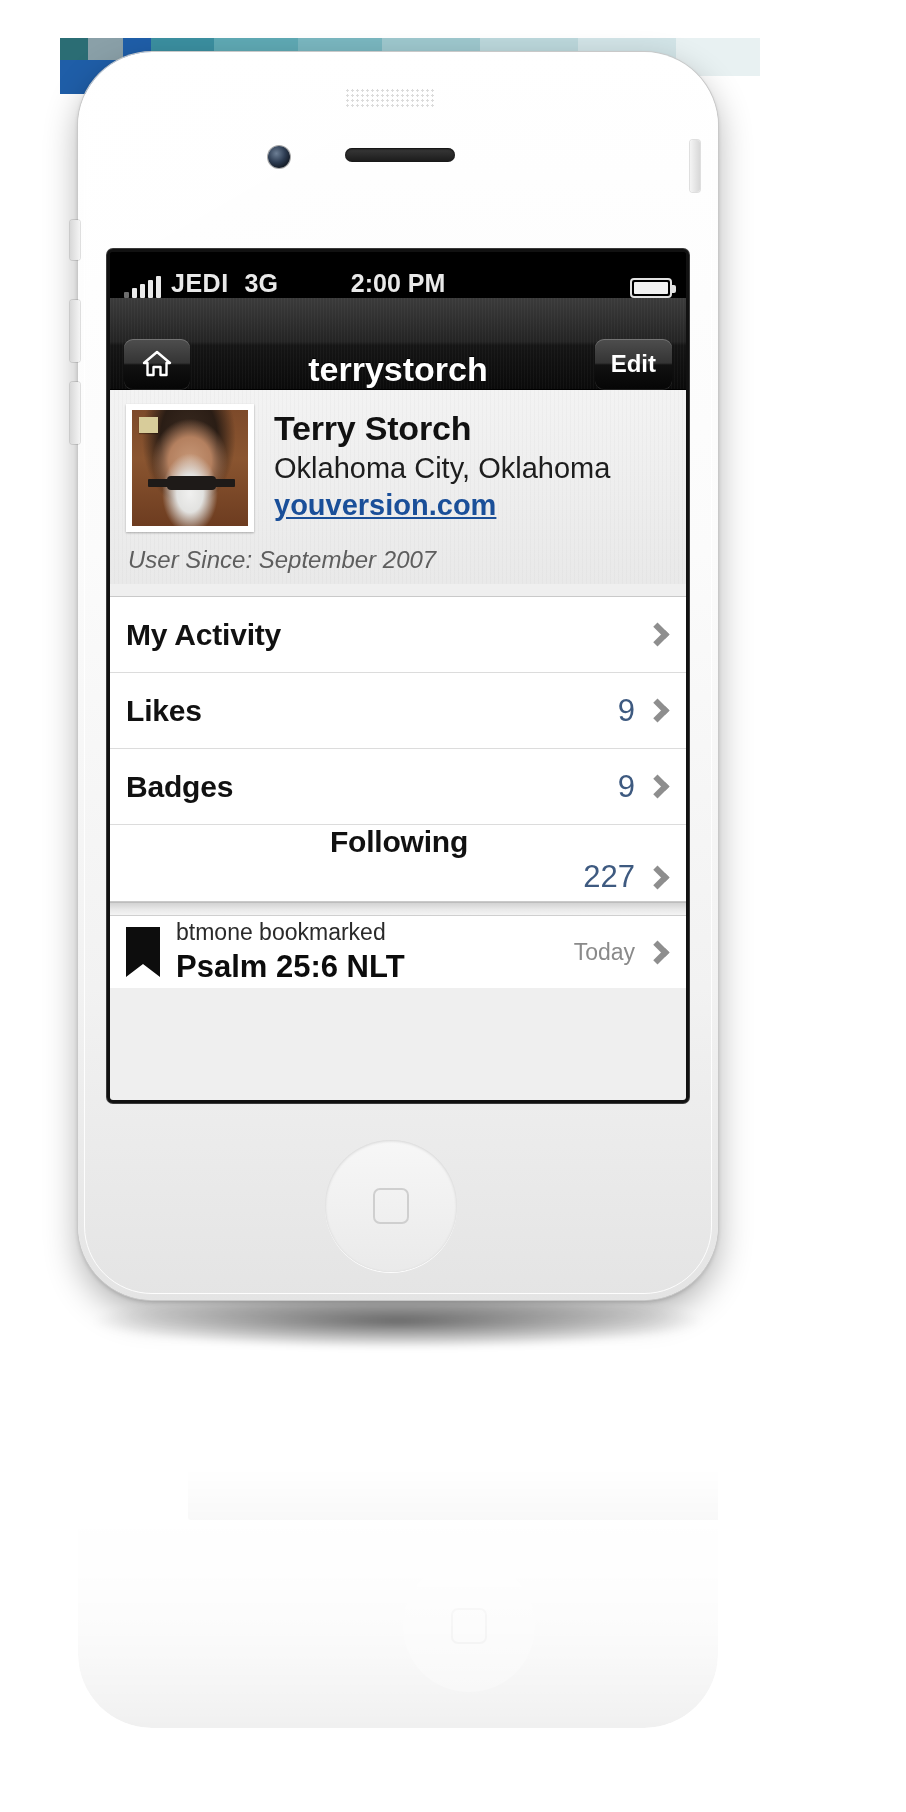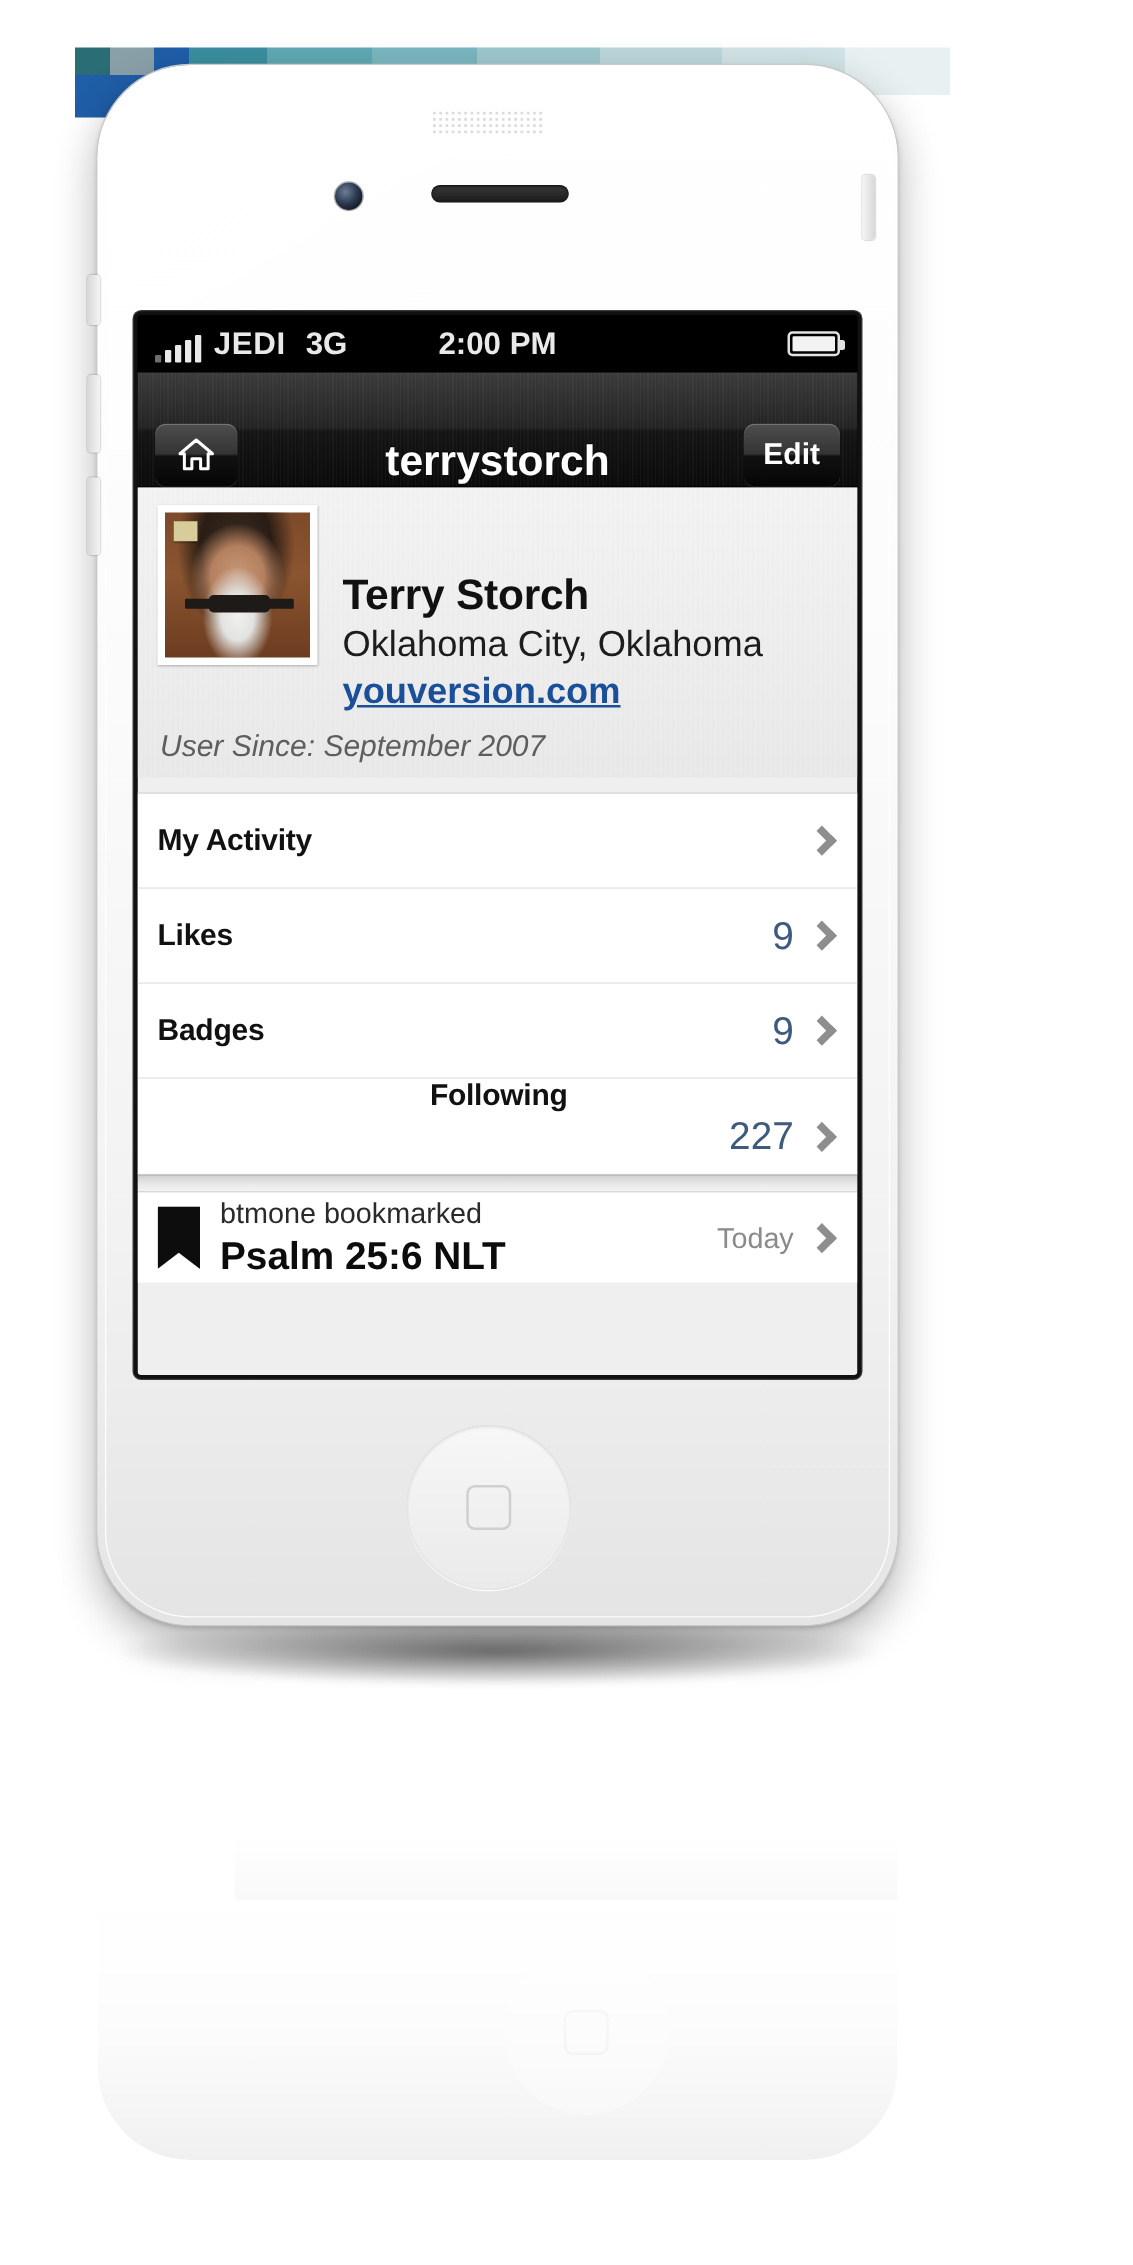--- a/index.html
+++ b/index.html
@@ -140,21 +140,21 @@
     box-shadow: 0 0 0 3px #111, 0 0 0 4px #3a3a3a;
     border-radius: 3px;
   }
 
   
   .statusbar {
     position: relative;
     height: 46px;
     background: #000;
     display: flex;
-    align-items: center;
+    align-items: flex-end;
     padding: 0 14px;
     color: #e9e9e9;
     font-size: 25px;
     font-weight: bold;
   }
   .sb-left { display: flex; align-items: flex-end; gap: 10px; }
   .bars { display: flex; align-items: flex-end; gap: 3px; height: 20px; }
   .bars i { display: block; width: 5px; background: #e9e9e9; border-radius: 1px; }
   .bars i:nth-child(1) { height: 6px; background:#6d6d6d; }
   .bars i:nth-child(2) { height: 10px; }
@@ -243,21 +243,21 @@
   .avatar-img::before {
     content:""; position:absolute; left:6%; top:6%; width:16%; height:14%;
     background: #d8cc9a; box-shadow: 0 1px 1px rgba(0,0,0,0.3);
   }
   .avatar-img::after {
     content:""; position:absolute; left:30%; top:57%; width:42%; height:12%;
     background: #1e1a18; border-radius: 4px;
     box-shadow: -22px 0 0 -3px #1e1a18, 22px 0 0 -3px #1e1a18;
   }
 
-  .profile-meta { padding-top: 4px; min-width: 0; margin-top: 48px; }
+  .profile-meta { padding-top: 4px; min-width: 0; }
   .p-name {
     font-size: 34px; font-weight: bold; color: #111; line-height: 1.18;
     letter-spacing: -0.2px;
   }
   .p-loc {
     font-size: 29px; color: #1d1d1d; line-height: 1.28; margin-top: 2px;
     white-space: nowrap;
   }
   .p-url {
     font-size: 29px; font-weight: bold; color: #1a4f99;
@@ -280,21 +280,21 @@
   }
   .row {
     height: 76px;
     display: flex; align-items: center;
     padding: 0 14px 0 16px;
     border-bottom: 1px solid #dcdcdc;
     background: #fff;
   }
   .row:last-child { border-bottom: none; flex-direction: column; }
   .row-label {
-    font-size: 24px; font-weight: bold; color: #111; letter-spacing: -0.2px;
+    font-size: 30px; font-weight: bold; color: #111; letter-spacing: -0.2px;
   }
   .row-right { margin-left: auto; display: flex; align-items: center; gap: 14px; }
   .row-count { font-size: 31px; color: #3e5a80; }
   .chev {
     width: 17px; height: 17px;
     border-right: 6px solid #8e8e8e;
     border-bottom: 6px solid #8e8e8e;
     transform: rotate(-45deg);
     margin-right: 6px;
   }

